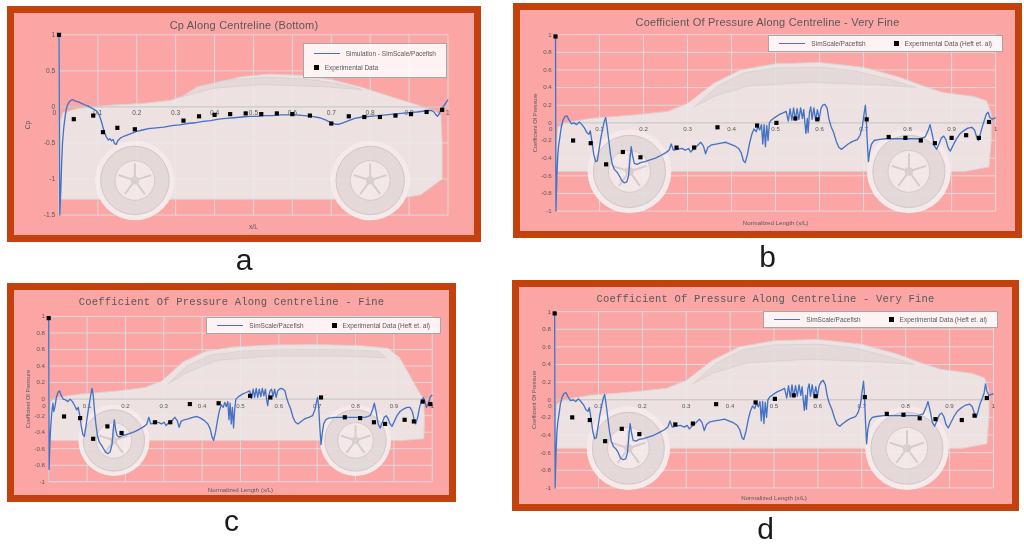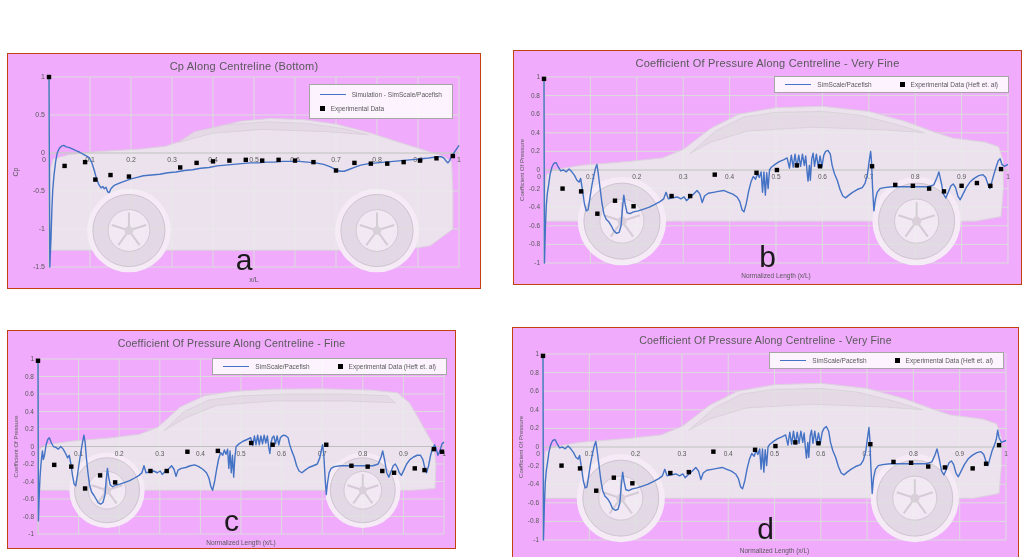--- a/index.html
+++ b/index.html
@@ -1,31 +1,31 @@
 <!DOCTYPE html>
 <html><head>
 <meta charset="utf-8">
 <style>
   html,body{margin:0;padding:0;}
   body{
     width:1024px;height:557px;position:relative;background:#ffffff;
     font-family:"Liberation Sans", sans-serif;overflow:hidden;
   }
   .panel{
-    position:absolute;background:#f0abfc;border:1px solid #c2410c;box-sizing:border-box;margin-top:47px;
+    position:absolute;background:#fca5a5;border:7px solid #c2410c;box-sizing:border-box;
   }
   .panel-a{left:7px;top:6px;width:474px;height:236px;}
   .panel-b{left:513px;top:3px;width:509px;height:235px;}
   .panel-c{left:7px;top:283px;width:449px;height:219px;}
   .panel-d{left:512px;top:280px;width:507px;height:231px;}
   .chart-title{
     position:absolute;top:6px;left:0;width:100%;text-align:center;
     font-size:11px;color:#595959;letter-spacing:.2px;z-index:3;
   }
-  .panel-c .chart-title,.panel-d .chart-title{font-size:10.5px;}
+  .panel-c .chart-title,.panel-d .chart-title{font-size:10.5px;font-family:Liberation Mono, monospace;}
   .plot{position:absolute;left:0;top:0;width:100%;height:100%;}
   .legend{
     position:absolute;display:flex;align-items:flex-start;z-index:4;
     background:rgba(255,255,255,0.85);border:1px solid #a6a6a6;
     font-size:6.5px;color:#595959;
   }
   .legend-row{flex-direction:row;align-items:center;padding:4px 10px;gap:28px;}
   .legend-stacked{flex-direction:column;padding:6px 10px;gap:7px;}
   .legend-entry{display:flex;align-items:center;gap:6px;white-space:nowrap;}
   .legend-line{display:inline-block;width:26px;height:0;border-top:1.5px solid #4472C4;}

